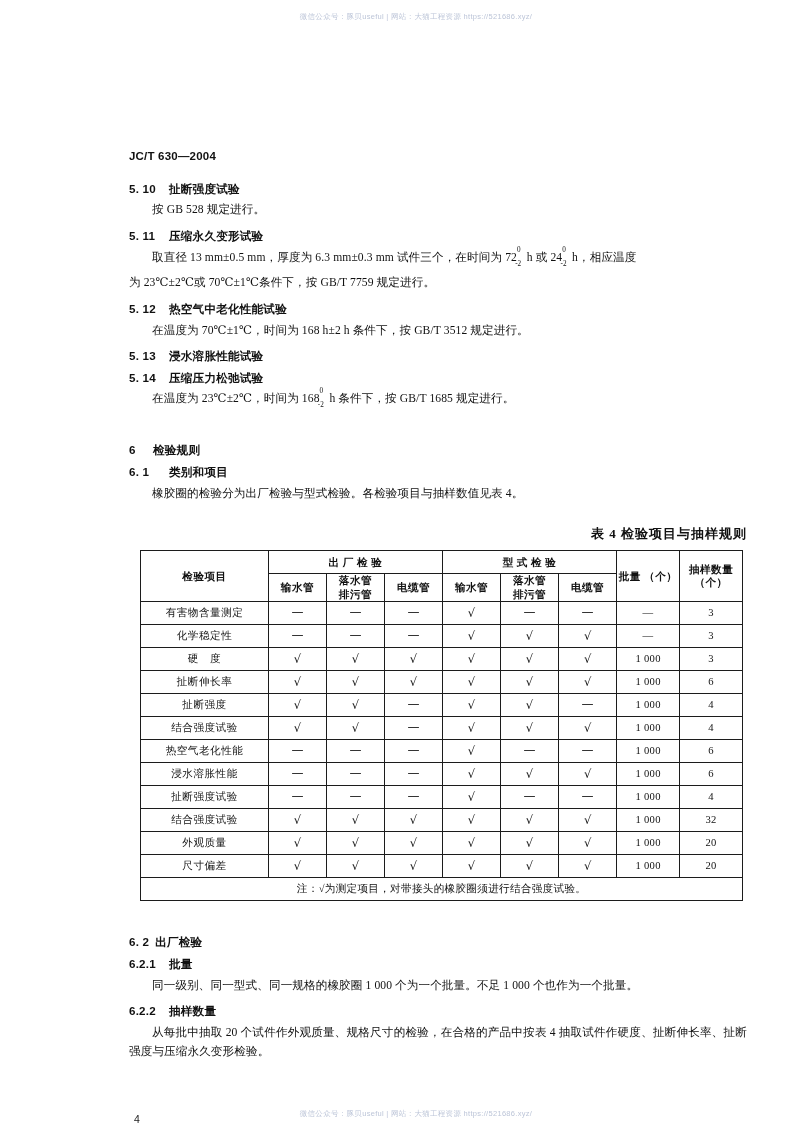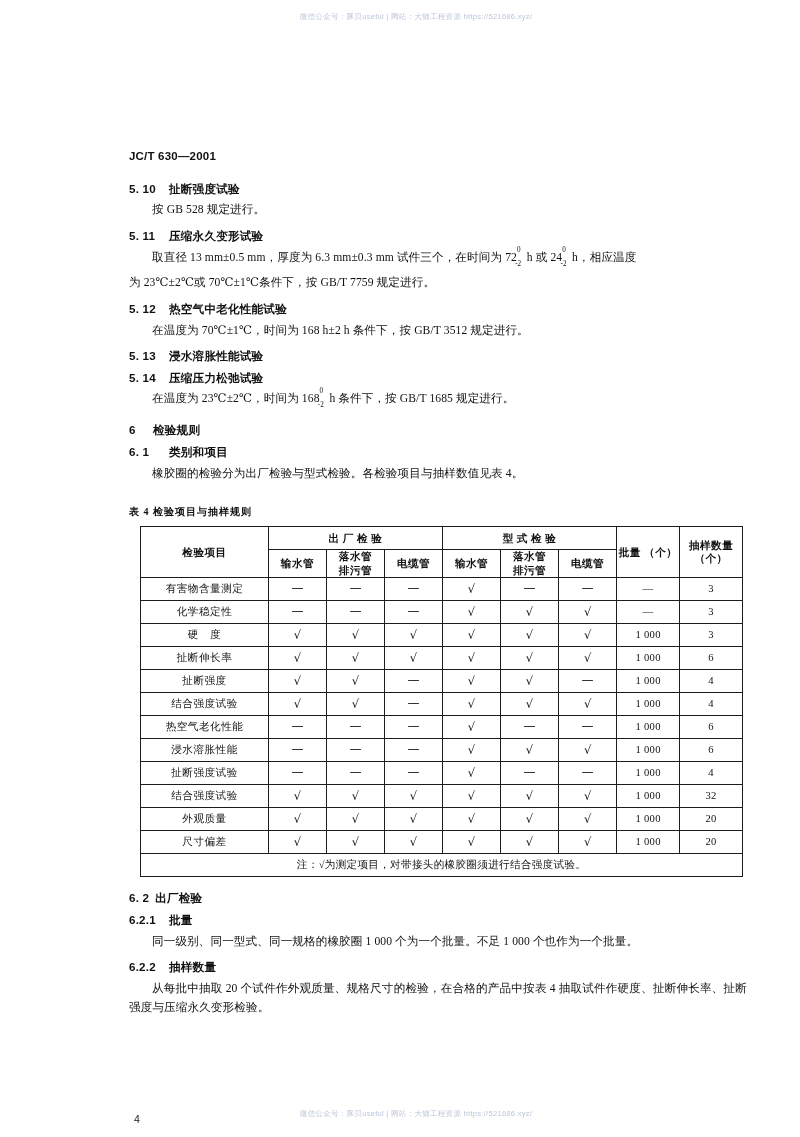--- a/index.html
+++ b/index.html
@@ -64,21 +64,21 @@
   }
   .clause .num {
     display: inline-block;
     min-width: 34px;
     font-family: "Liberation Sans", sans-serif;
   }
   .clause .ttl {
     margin-left: 6px;
   }
   .clause-major {
-    margin-top: 12px;
+    margin-top: 32px;
     margin-bottom: 4px;
   }
   .clause-major .num { min-width: 18px; }
 
   
   .para {
     margin: 0 0 7px 0;
     font-size: 11.6px;
     line-height: 1.62;
     text-indent: 23px;
@@ -97,23 +97,23 @@
   sub.frac {
     font-size: 7.2px;
     line-height: 0;
     position: relative;
     top: 2px;
     left: -5.5px;
   }
 
   
   .table-caption {
-    text-align: left;
+    text-align: right;
     font-weight: bold;
-    font-size: 10px;
+    font-size: 13px;
     margin: 22px 0 7px 0;
     letter-spacing: 1px;
   }
   table.reg {
     border-collapse: collapse;
     width: 602px;
     margin-left: 11px;
     table-layout: fixed;
     font-size: 10.6px;
   }
@@ -181,21 +181,21 @@
 </style>
 </head>
 <body>
 
 <div class="page">
 
   <div class="watermark watermark-top">微信公众号：豚贝useful  |  网站：大猫工程资源 https://521686.xyz/</div>
 
   <div class="content">
 
-    <div class="std-code">JC/T 630—2001</div>
+    <div class="std-code">JC/T 630—2004</div>
 
     <div class="clause">
       <span class="num">5. 10</span><span class="ttl">扯断强度试验</span>
     </div>
     <p class="para">按 GB 528 规定进行。</p>
 
     <div class="clause">
       <span class="num">5. 11</span><span class="ttl">压缩永久变形试验</span>
     </div>
     <p class="para"><span>取直径 13 mm±0.5 mm，厚度为 6.3 mm±0.3 mm 试件三个，在时间为 72</span><sup class="frac">0</sup><sub class="frac">-2</sub><span>h 或 24</span><sup class="frac">0</sup><sub class="frac">-2</sub><span>h，相应温度</span></p>

